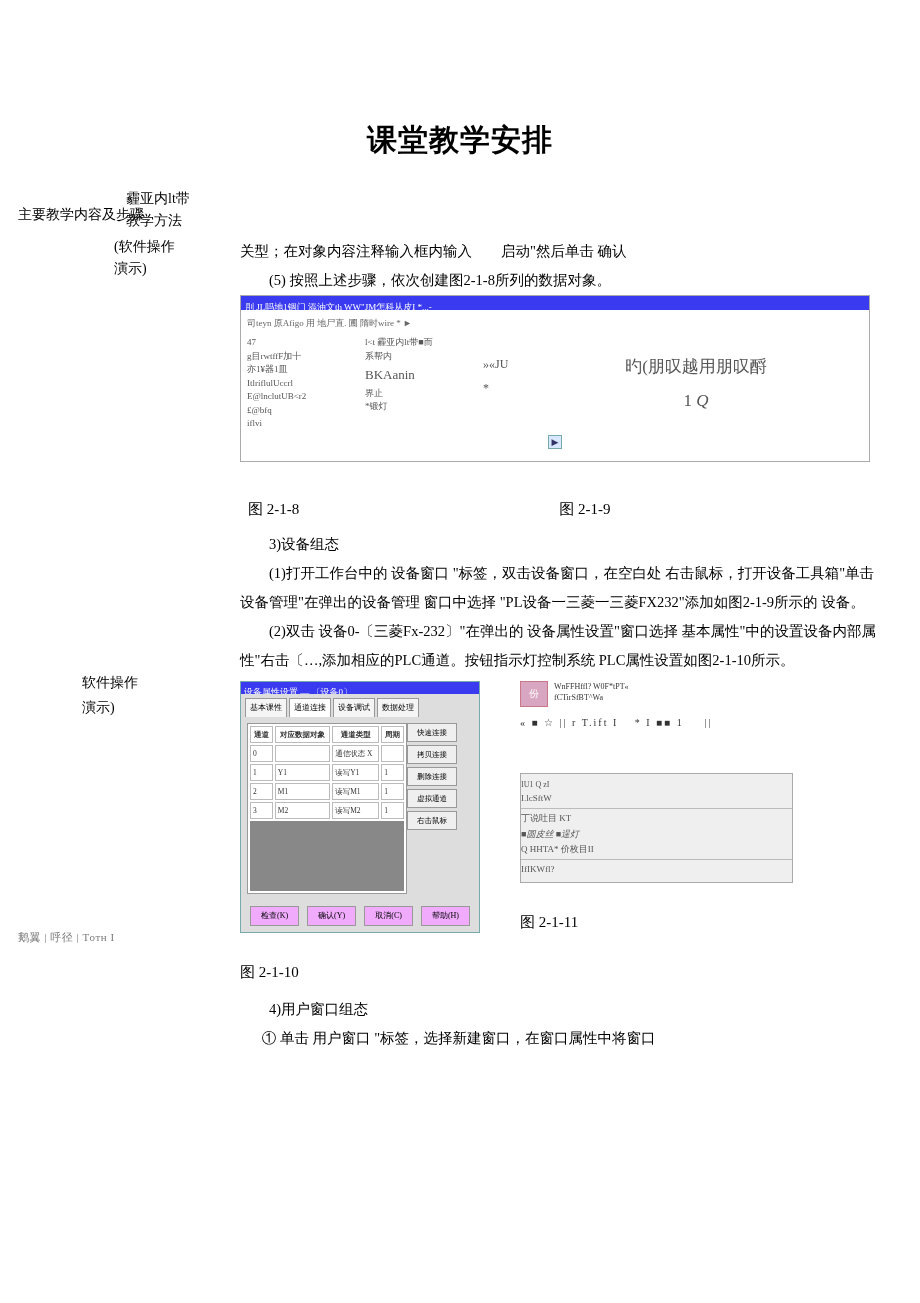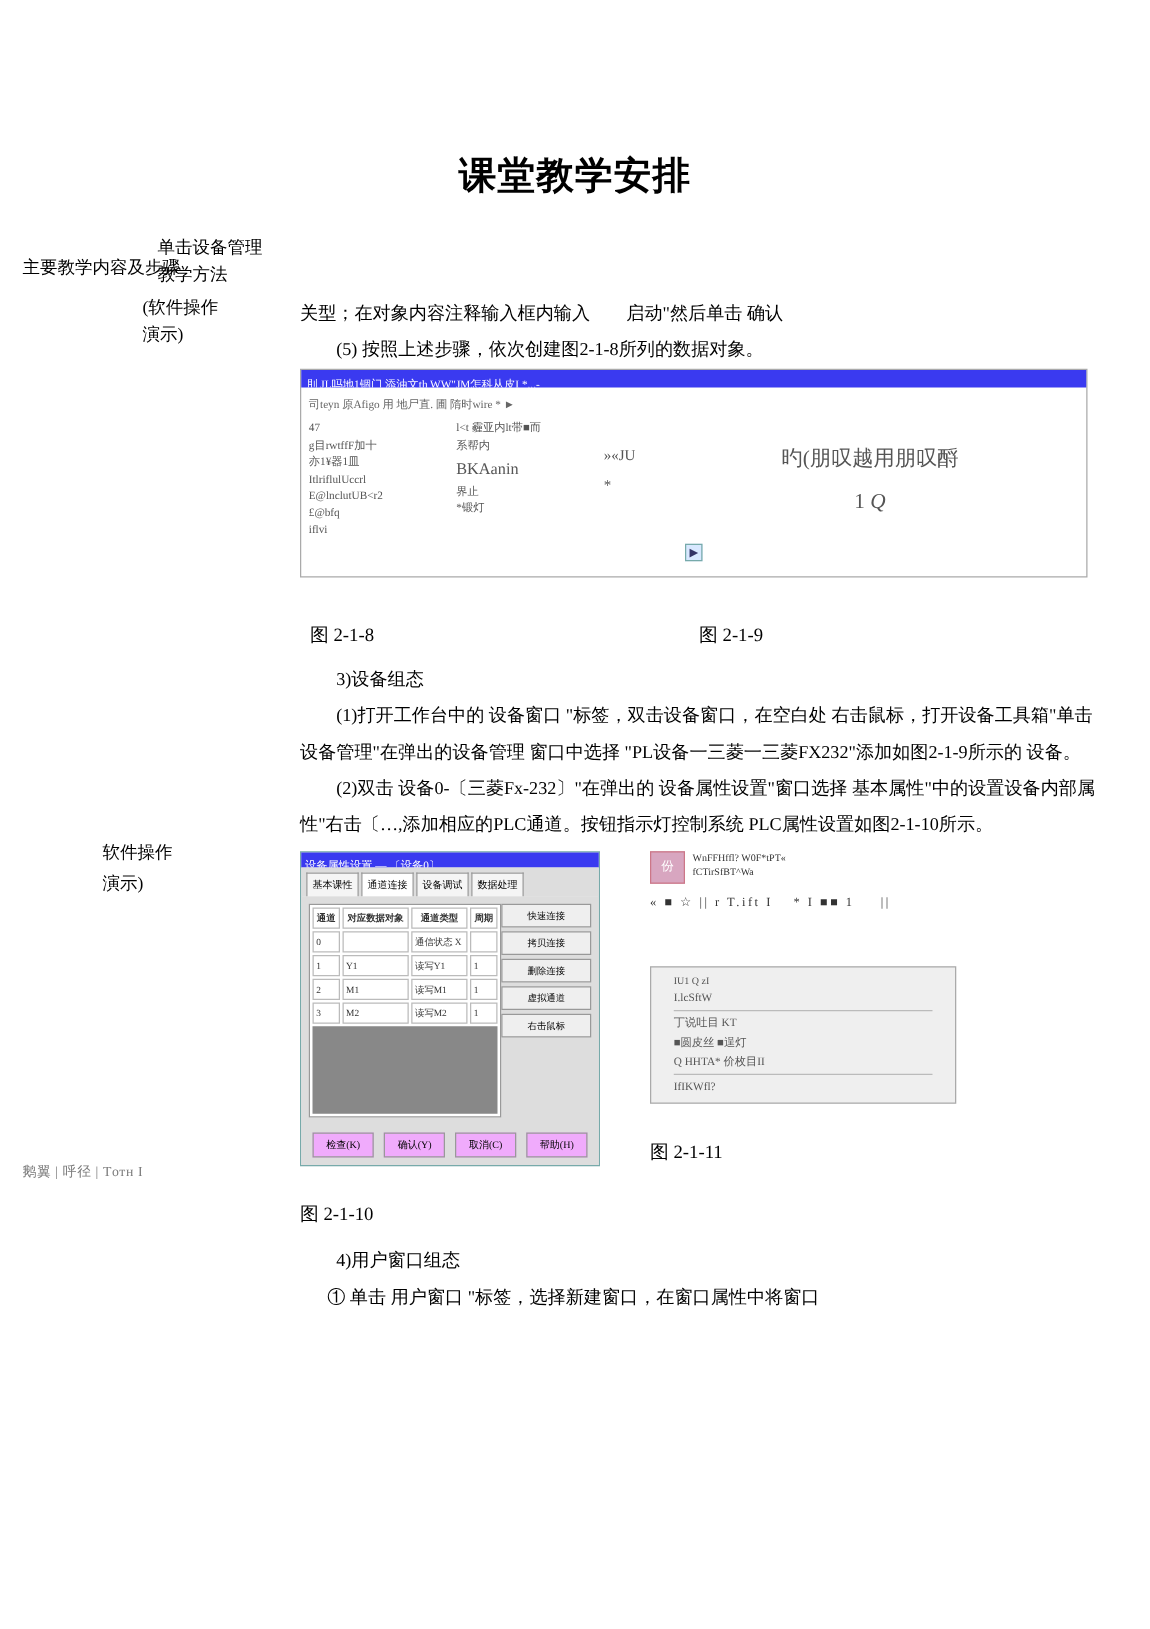--- a/index.html
+++ b/index.html
@@ -107,50 +107,50 @@
     .fig-2110-table {
       width: 160px; background:#fff; border:1px solid #999;
     }
     .fig-2110-table th, .fig-2110-table td {
       border: 1px solid #bbb; font-size: 7.5px; padding: 0 2px;
       color:#333;
     }
     .fig-2110-btns { display:flex; flex-direction:column; gap:3px; }
     .fig-2110-btn {
       background:#efefef; border:1px solid #999; font-size:7.5px;
-      padding: 1px 2px; text-align:center; width: 72px;
+      padding: 1px 2px; text-align:center; width: 50px;
     }
     .fig-2110-footer { display:flex; justify-content:center; gap:8px; padding:6px; background:#ddd; }
     .fig-2110-footbtn { background:#f0abfc; border:1px solid #999; font-size:8px; padding: 1px 10px; }
     .fig-2111-area { width: 320px; font-size: 9px; color:#444; }
     .fig-2111-top { display:flex; gap:6px; }
     .fig-2111-chip {
       background:#d8a6c0; color:#fff; border:1px solid #c78;
       padding: 2px 8px; font-size:10px;
     }
     .fig-2111-meta { font-size: 8px; color:#333; line-height:1.4; }
     .fig-2111-line { font-size:10px; color:#333; margin: 6px 0; letter-spacing: 2px; }
     .fig-2111-box {
-      background:#efefef; border:1px solid #aaa; padding:4px 18px; width: 245px;
+      background:#efefef; border:1px solid #aaa; padding:4px 0; width: 273px;
       line-height: 1.7; color:#555;
     }
     .fig-2111-box .divider { border-top:1px solid #bbb; margin:2px 0; }
     .figs-210-row { display:flex; gap:40px; align-items:flex-start; margin-top:6px; }
     .fig-wrap { display:flex; flex-direction:column; }
     .italic-q { font-style: italic; }
   </style>
 </head>
 <body>
 
 <h1 class="page-title">课堂教学安排</h1>
 
 <div class="sidebar-col">
   <div style="position:absolute; top:16px;">主要教学内容及步骤</div>
   <div class="col-b">
-    <div>单击设备管理</div>
+    <div>霾亚内lt带</div>
     <div>教学方法</div>
   </div>
   <div style="position:absolute; top:48px; left:96px;">
     <div>(软件操作</div>
     <div>演示)</div>
   </div>
 </div>
 
 <div class="sidebar-op-demo">
   <div>软件操作</div>
@@ -288,21 +288,21 @@
             <div>fCTirSfBT^Wa</div>
           </div>
         </div>
         <div class="fig-2111-line">« ■ ☆ || r T.ift I 　* I ■■ 1 　 ||</div>
         <div style="height:34px;"></div>
         <div class="fig-2111-box">
           <div style="font-size:8px;">IU1                         Q             zI</div>
           <div>I.lcSftW</div>
           <div class="divider"></div>
           <div>丁说吐目  KT</div>
-          <div style="display:flex; justify-content:space-between;">
+          <div style="display:flex; justify-content:space-between;font-style:italic;">
             <span>■圆皮丝                            ■逞灯</span>
           </div>
           <div style="display:flex; justify-content:space-between;">
             <span>Q HHTA*                        价枚目II</span>
           </div>
           <div class="divider"></div>
           <div>IfIKWfl?</div>
         </div>
       </div>
       <div class="fig-cap">图 2-1-11</div>

